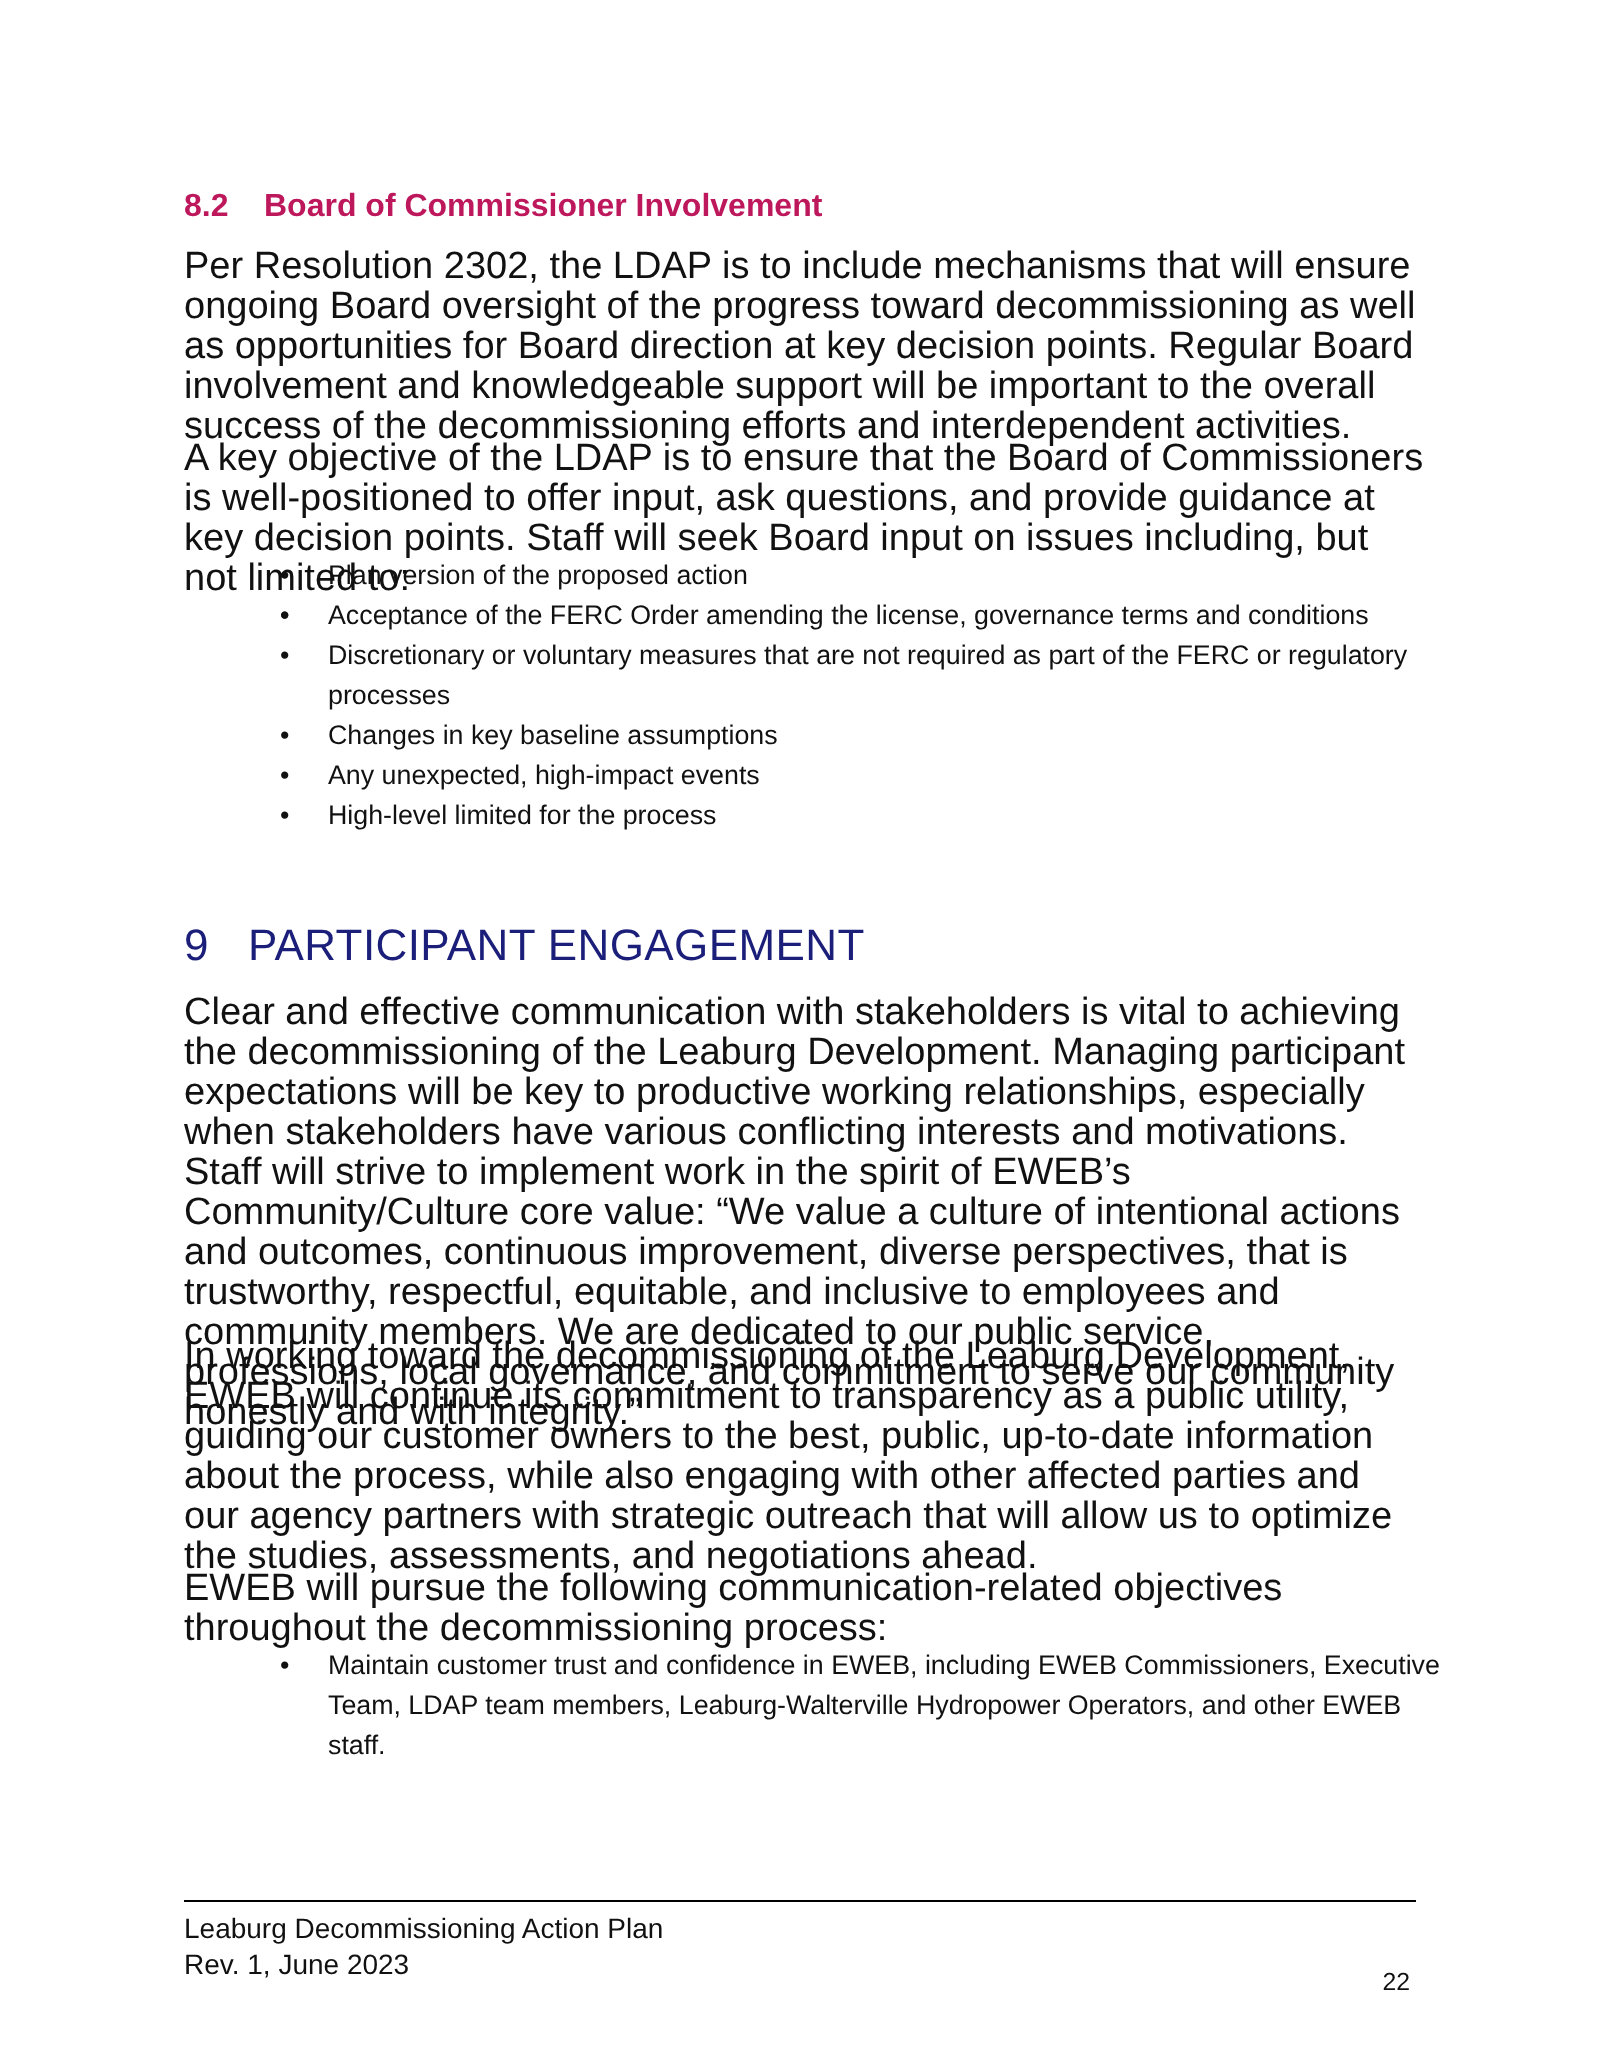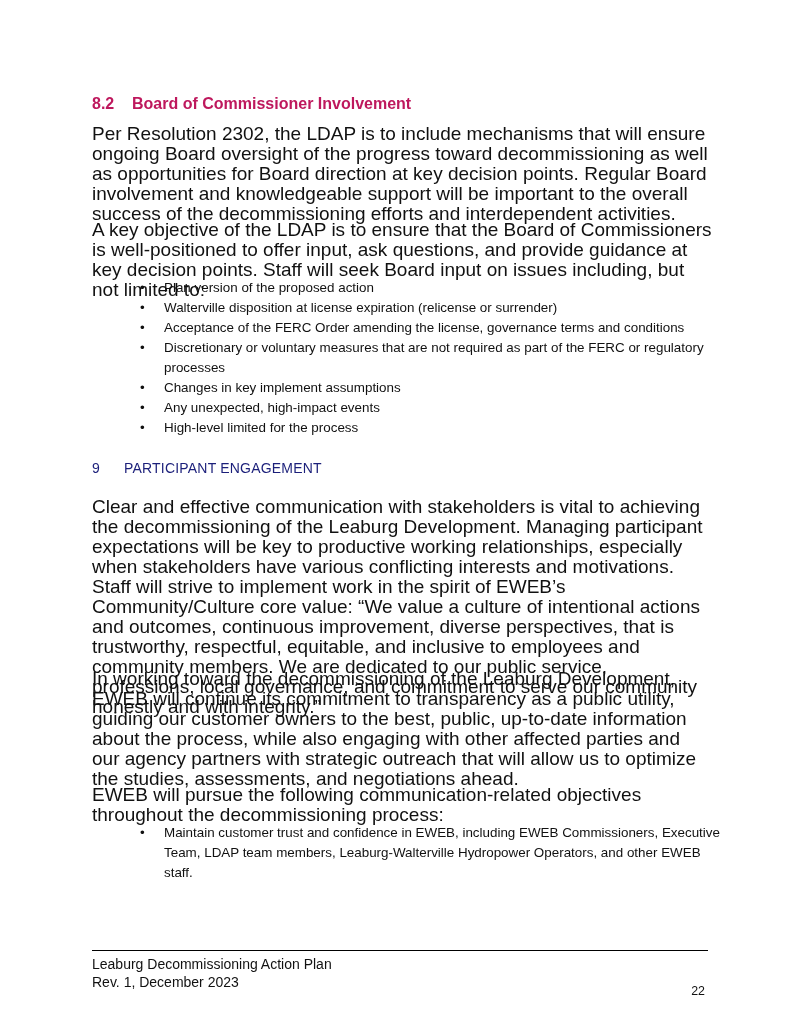--- a/index.html
+++ b/index.html
@@ -4,56 +4,56 @@
 <style>
   html, body { margin: 0; padding: 0; background: #ffffff; }
   body { width: 800px; height: 1035px; position: relative; overflow: hidden;
          font-family: "Liberation Sans", sans-serif; color: #111; }
   .h2 { position: absolute; left: 92px; top: 95px; font-size: 16px; font-weight: bold; color: #be185d; }
   .h2 .num { display: inline-block; width: 40px; }
   .para { position: absolute; left: 92px; width: 620px; font-size: 19px; line-height: 20px; }
   .bullets { position: absolute; left: 140px; width: 580px; font-size: 13.4px; line-height: 20px; margin: 0; padding: 0; list-style: none; }
   .bullets li { position: relative; padding-left: 24px; }
   .bullets li .dot { position: absolute; left: 0; top: 0; }
-  .h1 { position: absolute; left: 92px; top: 460px; font-size: 14px; color: #1b1f7a; letter-spacing: 0.2px; }
+  .h1 { position: absolute; left: 92px; top: 460px; font-size: 22px; color: #1b1f7a; letter-spacing: 0.2px; }
   .h1 .num { display: inline-block; width: 32px; }
   .footer-line { position: absolute; left: 92px; top: 950px; width: 616px; height: 0; border-top: 1px solid #000; }
   .footer-left { position: absolute; left: 92px; top: 955px; font-size: 14px; line-height: 18px; }
   .footer-right { position: absolute; right: 95px; top: 984px; font-size: 12.4px; }
 </style>
 </head>
 <body>
 
 <div class="h2">
   <span class="num">8.2</span><span>Board of Commissioner Involvement</span>
 </div>
 
 <div class="para" style="top:124px">Per Resolution 2302, the LDAP is to include mechanisms that will ensure ongoing Board oversight of the progress toward decommissioning as well as opportunities for Board direction at key decision points. Regular Board involvement and knowledgeable support will be important to the overall success of the decommissioning efforts and interdependent activities.</div>
 <div class="para" style="top:220px">A key objective of the LDAP is to ensure that the Board of Commissioners is well-positioned to offer input, ask questions, and provide guidance at key decision points. Staff will seek Board input on issues including, but not limited to:</div>
 
 <ul class="bullets" style="top:278px">
   <li><span class="dot">•</span><span>Plan version of the proposed action</span></li>
-  <li><span class="dot">•</span><span>Walterville disposition at license expiration (relicense or surrender)</span></li>
+  <li><span class="dot">•</span></li>
   <li><span class="dot">•</span><span>Acceptance of the FERC Order amending the license, governance terms and conditions</span></li>
   <li><span class="dot">•</span><span>Discretionary or voluntary measures that are not required as part of the FERC or regulatory processes</span></li>
-  <li><span class="dot">•</span><span>Changes in key implement assumptions</span></li>
+  <li><span class="dot">•</span><span>Changes in key baseline assumptions</span></li>
   <li><span class="dot">•</span><span>Any unexpected, high-impact events</span></li>
   <li><span class="dot">•</span><span>High-level limited for the process</span></li>
 </ul>
 
 <div class="h1">
   <span class="num">9</span><span>PARTICIPANT ENGAGEMENT</span>
 </div>
 
 <div class="para" style="top:497px">Clear and effective communication with stakeholders is vital to achieving the decommissioning of the Leaburg Development. Managing participant expectations will be key to productive working relationships, especially when stakeholders have various conflicting interests and motivations. Staff will strive to implement work in the spirit of EWEB’s Community/Culture core value: “We value a culture of intentional actions and outcomes, continuous improvement, diverse perspectives, that is trustworthy, respectful, equitable, and inclusive to employees and community members. We are dedicated to our public service, professions, local governance, and commitment to serve our community honestly and with integrity.”</div>
 <div class="para" style="top:669px">In working toward the decommissioning of the Leaburg Development, EWEB will continue its commitment to transparency as a public utility, guiding our customer owners to the best, public, up-to-date information about the process, while also engaging with other affected parties and our agency partners with strategic outreach that will allow us to optimize the studies, assessments, and negotiations ahead.</div>
 <div class="para" style="top:785px">EWEB will pursue the following communication-related objectives throughout the decommissioning process:</div>
 
 <ul class="bullets" style="top:823px">
   <li><span class="dot">•</span><span>Maintain customer trust and confidence in EWEB, including EWEB Commissioners, Executive Team, LDAP team members, Leaburg-Walterville Hydropower Operators, and other EWEB staff.</span></li>
 </ul>
 
 <div class="footer-line"></div>
 <div class="footer-left">
   <div>Leaburg Decommissioning Action Plan</div>
-  <div>Rev. 1, December 2023</div>
+  <div>Rev. 1, June 2023</div>
 </div>
 <div class="footer-right">22</div>
 
 </body></html>

